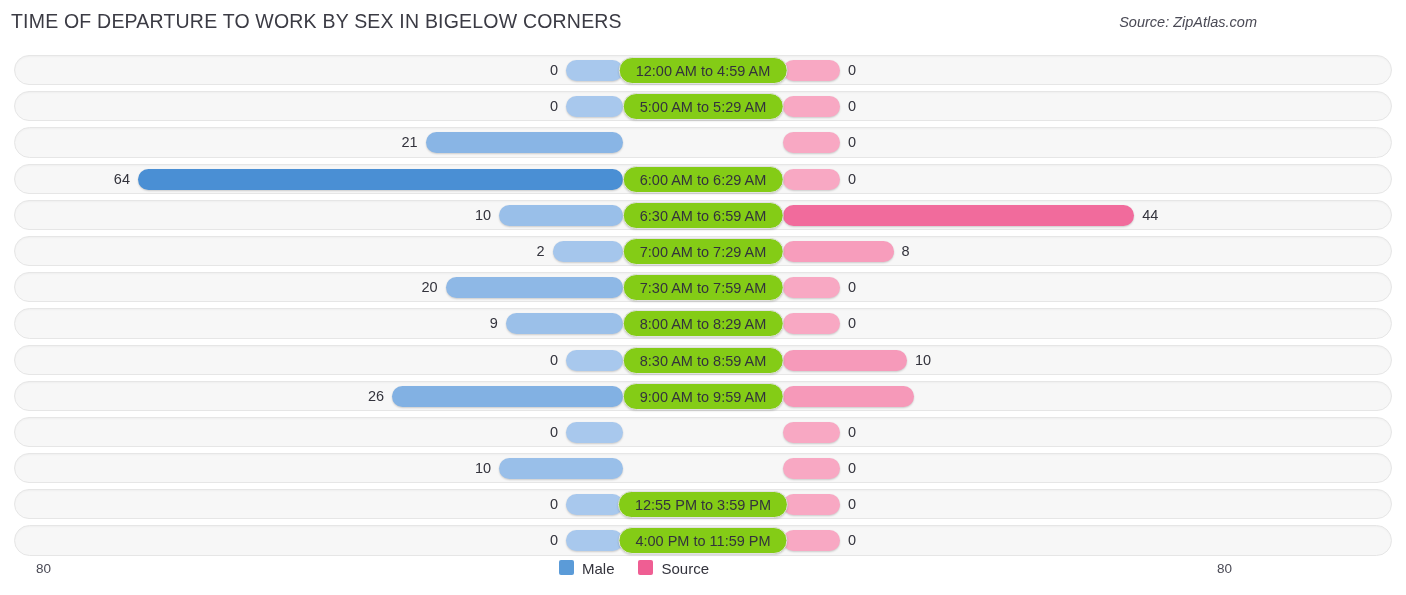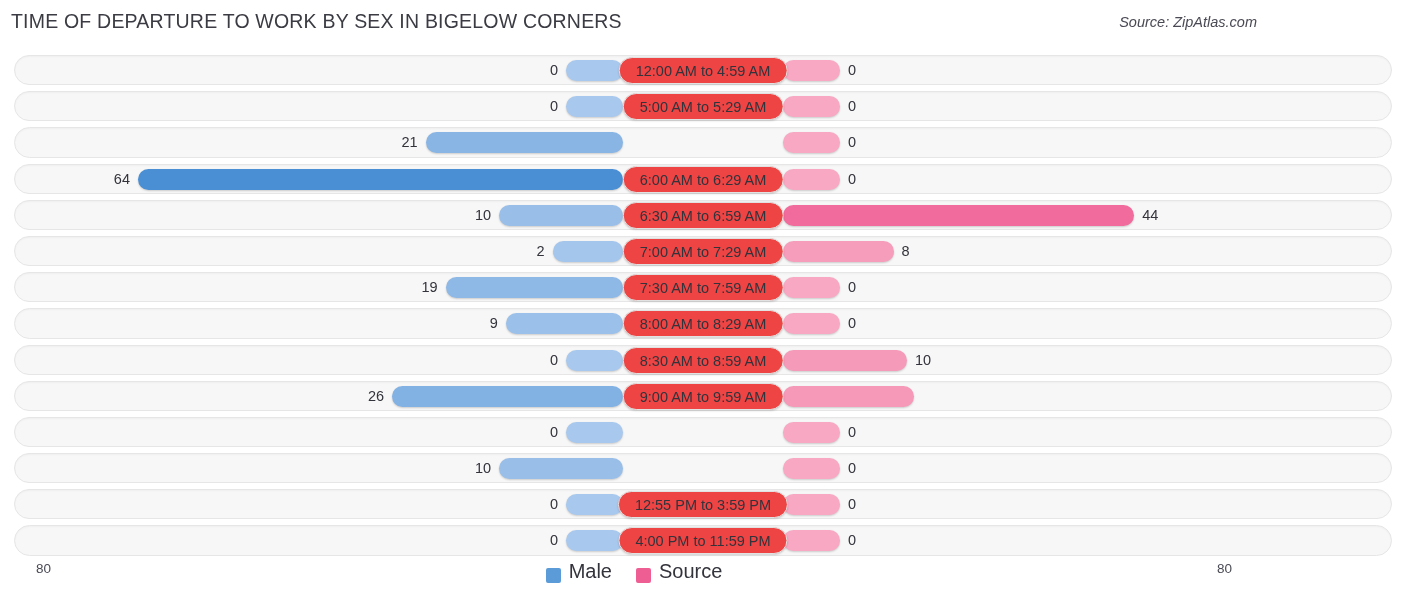--- a/index.html
+++ b/index.html
@@ -86,21 +86,21 @@
 
   
   .pill {
     position: absolute;
     left: 50%;
     transform: translateX(-50%);
     top: 5px;
     height: 27px;
     line-height: 26px;
     padding: 0 16px;
-    background: #ef4444;
+    background: #84cc16;
     border: 1px solid #e2e2e2;
     border-radius: 14px;
     font-size: 14.5px;
     color: #33333c;
     white-space: nowrap;
     box-shadow: 0 1px 2px rgba(0,0,0,0.16);
     z-index: 4;
   }
 
   
@@ -117,23 +117,23 @@
     position: absolute;
     top: 560px;
     left: 0; width: 100%;
     display: flex;
     justify-content: center;
     align-items: center;
     gap: 24px;
   }
   .legend-item {
     display: flex;
-    align-items: flex-end;
+    align-items: flex-start;
     gap: 8px;
-    font-size: 20px;
+    font-size: 15px;
     color: #33333c;
   }
   .swatch {
     width: 15px; height: 15px;
     border-radius: 2px;
     display: inline-block;
   }
 </style>
 </head>
 <body>
@@ -212,21 +212,21 @@
         <div class="half half-right">
           <div class="bar bar-right" style="width: 110.5px; background: rgb(247, 157, 188);"></div>
           <div class="val" style="left: 198.5px;">8</div>
         </div>
         <div class="pill">7:00 AM to 7:29 AM</div>
       </div>
       <div class="row">
         <div class="track"></div>
         <div class="half half-left">
           <div class="bar bar-left" style="width: 177.375px; background: rgb(142, 184, 230);"></div>
-          <div class="val" style="right: 265.375px;">19</div>
+          <div class="val" style="right: 265.375px;">20</div>
         </div>
         <div class="half half-right">
           <div class="bar bar-right" style="width: 57px; background: rgb(248, 168, 195);"></div>
           <div class="val" style="left: 145px;">0</div>
         </div>
         <div class="pill">7:30 AM to 7:59 AM</div>
       </div>
       <div class="row">
         <div class="track"></div>
         <div class="half half-left">

